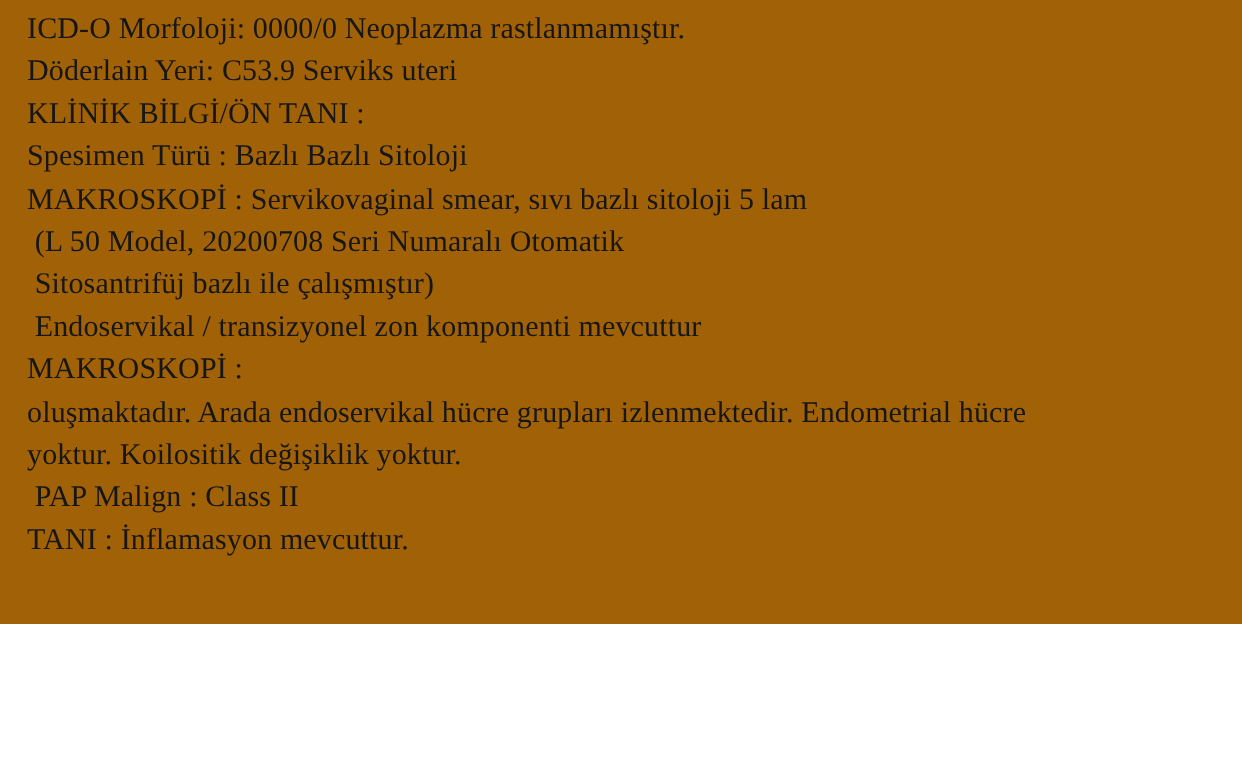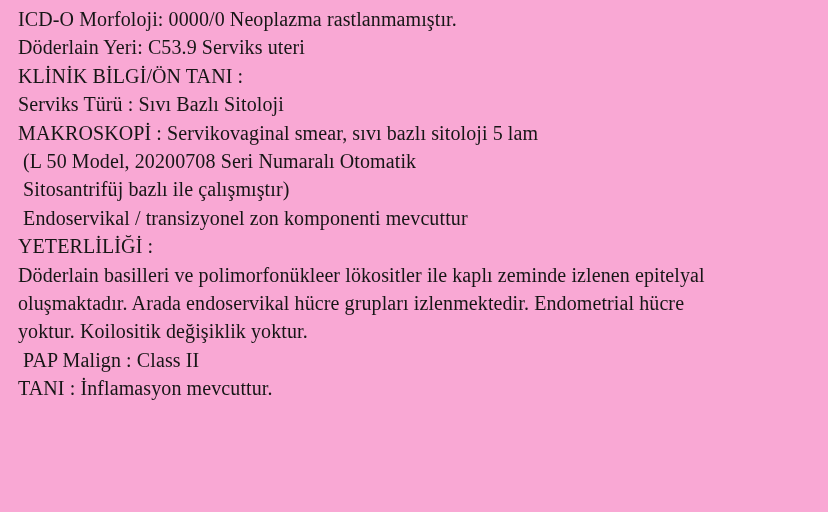--- a/index.html
+++ b/index.html
@@ -6,45 +6,44 @@
     margin: 0;
     padding: 0;
     width: 828px;
     height: 512px;
     background: #ffffff;
     overflow: hidden;
   }
   .page {
     box-sizing: border-box;
     width: 828px;
-    height: 512px;
+    height: 416px;
     padding: 5px 8px 0 18px;
-    background: #f9a8d4;
+    background: #a16207;
     font-family: "Liberation Serif", "DejaVu Serif", serif;
     font-size: 20px;
     line-height: 28.4px;
     color: #161616;
     -webkit-font-smoothing: antialiased;
   }
   .line {
     white-space: pre-wrap;
     letter-spacing: 0.1px;
   }
 </style>
 </head>
 <body>
 
 <div class="page">
   <div class="line">ICD-O Morfoloji: 0000/0 Neoplazma rastlanmamıştır.</div>
   <div class="line">Döderlain Yeri: C53.9 Serviks uteri</div>
   <div class="line">KLİNİK BİLGİ/ÖN TANI :</div>
-  <div class="line">Serviks Türü : Sıvı Bazlı Sitoloji</div>
+  <div class="line">Spesimen Türü : Bazlı Bazlı Sitoloji</div>
   <div class="line">MAKROSKOPİ : Servikovaginal smear, sıvı bazlı sitoloji 5 lam</div>
   <div class="line"> (L 50 Model, 20200708 Seri Numaralı Otomatik</div>
   <div class="line"> Sitosantrifüj bazlı ile çalışmıştır)</div>
   <div class="line"> Endoservikal / transizyonel zon komponenti mevcuttur</div>
-  <div class="line">YETERLİLİĞİ :</div>
-  <div class="line">Döderlain basilleri ve polimorfonükleer lökositler ile kaplı zeminde izlenen epitelyal</div>
+  <div class="line">MAKROSKOPİ :</div>
   <div class="line">oluşmaktadır. Arada endoservikal hücre grupları izlenmektedir. Endometrial hücre</div>
   <div class="line">yoktur. Koilositik değişiklik yoktur.</div>
   <div class="line"> PAP Malign : Class II</div>
   <div class="line">TANI : İnflamasyon mevcuttur.</div>
 </div>
 
 </body></html>

